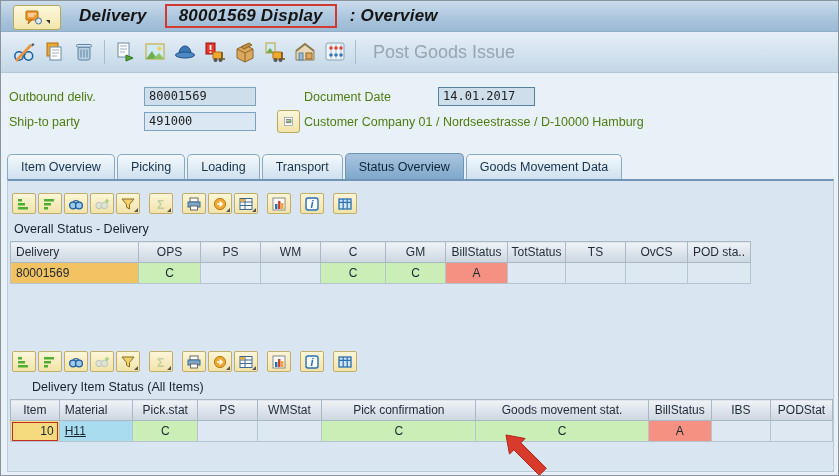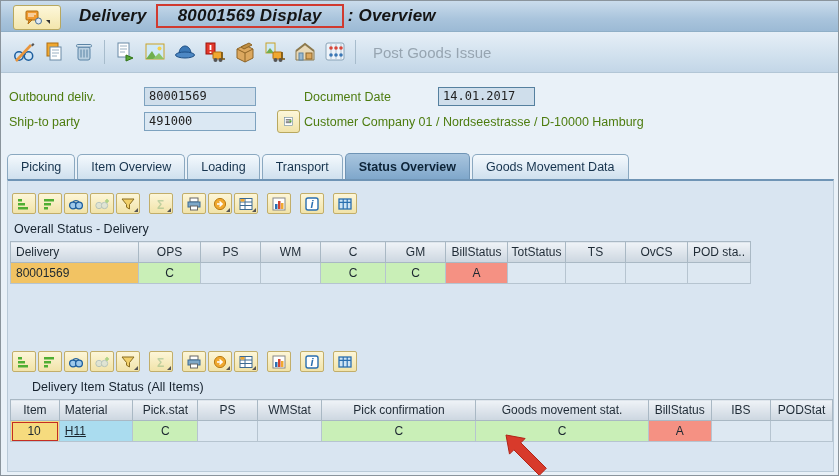--- a/index.html
+++ b/index.html
@@ -7,61 +7,61 @@
     background:#e9f1f8;border:1px solid #8a949c;box-sizing:border-box;overflow:hidden;}
   
   .titlebar{position:absolute;top:0;left:0;right:0;height:31px;
     background:linear-gradient(#cadcec,#a9c4dc 60%,#9cbad5);border-bottom:1px solid #8fafc7;
     display:flex;align-items:center;padding-left:78px;box-sizing:border-box;}
   .sys-btn{position:absolute;left:12px;top:4px;width:46px;height:23px;
     background:linear-gradient(#fdf7da,#f3e6ad);border:1px solid #b8a85f;border-radius:3px;
     display:flex;align-items:center;justify-content:center;gap:3px;cursor:pointer;}
   .sys-btn .dd{width:0;height:0;border-left:4px solid transparent;border-top:4px solid #333;margin-top:8px;}
   .title{font-size:17px;font-weight:bold;font-style:italic;color:#151515;letter-spacing:.2px;}
-  .title .hl{border:2px solid #d03a30;padding:0 20px;margin:0 4px;display:inline-block;}
+  .title .hl{border:2px solid #d03a30;padding:0 12px;margin:0 13px;display:inline-block;}
   
   .app-toolbar{position:absolute;top:31px;left:0;right:0;height:41px;
     background:linear-gradient(#e6eff7,#cddeec 70%,#c3d6e7);border-bottom:1px solid #b2c6d6;
     display:flex;align-items:center;padding:0 8px;box-sizing:border-box;}
   .tb-btn{width:28px;height:28px;border:0;background:transparent;display:flex;align-items:center;
     justify-content:center;padding:0;margin:0 1px;cursor:pointer;}
   .tb-sep{width:1px;height:24px;background:#a7bccc;margin:0 5px;}
-  .pgi{color:#97a5b1;font-size:15px;margin-left:6px;background:none;border:0;cursor:default;}
+  .pgi{color:#97a5b1;font-size:18px;margin-left:6px;background:none;border:0;cursor:default;}
   
   .form-area{position:absolute;top:72px;left:0;right:0;height:78px;}
   .lbl{position:absolute;font-size:12.5px;color:#4d7c0f;}
   .fld{position:absolute;font-family:"DejaVu Sans Mono",monospace;font-size:12px;color:#222;
     background:#cfdeeb;border:1px solid #7da2bf;height:19px;line-height:19px;padding:0 4px;box-sizing:border-box;}
   .text-btn{position:absolute;width:23px;height:23px;background:linear-gradient(#fdf7da,#f1e3a9);
     border:1px solid #b8a85f;border-radius:3px;display:flex;align-items:center;justify-content:center;cursor:pointer;}
   
   .tabstrip{position:absolute;top:150px;left:6px;right:6px;height:28px;display:flex;align-items:flex-end;gap:2px;}
   .tab{font-size:12.5px;color:#16334d;padding:5px 13px 5px;border:1px solid #8aa8c0;border-bottom:0;
     border-radius:5px 5px 0 0;background:linear-gradient(#f4f9fd,#cfe0ee);cursor:pointer;white-space:nowrap;}
-  .tab.active{background:linear-gradient(#a9c5de,#7fa7cb);font-weight:bold;color:#0d2438;
+  .tab.active{background:linear-gradient(#a9c5de,#7fa7cb);font-weight:normal;color:#0d2438;
     padding-top:6px;border-color:#6f94b5;margin-top:24px;}
   
   .content-panel{position:absolute;top:178px;left:6px;width:827px;height:293px;background:#d9e5f1;
     border:1px solid #b9cad8;border-top:2px solid #6f94b5;box-sizing:border-box;}
   .alv-toolbar{position:absolute;display:flex;align-items:center;gap:2px;}
   .alv-btn{width:24px;height:21px;background:linear-gradient(#fdf6d8,#f1e3a9);border:1px solid #c2ae6a;
     border-radius:2px;display:flex;align-items:center;justify-content:center;padding:0;cursor:pointer;position:relative;}
   .alv-btn.ddc::after{content:"";position:absolute;right:1px;bottom:1px;width:0;height:0;
     border-left:4px solid transparent;border-bottom:4px solid #555;}
   .alv-btn.dim svg{opacity:.45;}
   .gap{width:5px;}
   .grid-label{position:absolute;font-size:12.5px;color:#16222e;}
   
   table.alv{position:absolute;border-collapse:collapse;table-layout:fixed;}
   table.alv th{background:linear-gradient(#eff3f7,#ccd6e0);border:1px solid #a9b8c4;font-weight:normal;
     font-size:12px;color:#1f2b36;height:20px;padding:0 2px;text-align:center;overflow:hidden;white-space:nowrap;cursor:pointer;}
   table.alv td{background:#dde8f2;border:1px solid #b6c4d0;font-size:12px;color:#1c2730;height:20px;
     padding:0 2px;text-align:center;overflow:hidden;white-space:nowrap;}
   table.alv .l{text-align:left;padding-left:5px;}
-  table.alv .num{text-align:right;padding-right:18px;}
+  table.alv .num{text-align:right;padding-right:5px;}
   .cell-orange{background:#f2c363 !important;}
   .cell-yellow{background:#f6db7e !important;}
   .cell-green{background:#c9efb7 !important;}
   .cell-red{background:#f59183 !important;}
   .cell-blue{background:#aadcef !important;text-decoration:underline;}
   .sel{outline:1px solid #c52d22;outline-offset:-2px;}
   .annotation-arrow{position:absolute;width:60px;height:60px;pointer-events:none;}
 </style>
 </head>
 <body>
@@ -192,22 +192,22 @@
       <svg width="15" height="15" viewBox="0 0 15 15">
         <rect x="1" y="1" width="13" height="13" fill="#fff" stroke="#6a8aa5"></rect>
         <path d="M3 4.5h9M3 7h6M3 9.5h9" stroke="#555" stroke-width="1.4"></path>
         <rect x="9" y="5.5" width="3.5" height="3" fill="#56a635"></rect>
       </svg>
       </button>
     <span class="lbl" style="left:303px;top:42px">Customer Company 01 / Nordseestrasse / D-10000 Hamburg</span>
   </div>
 
   <div class="tabstrip">
+    <div class="tab">Item Overview</div>
     <div class="tab">Picking</div>
-    <div class="tab">Item Overview</div>
     <div class="tab">Loading</div>
     <div class="tab">Transport</div>
     <div class="tab active">Status Overview</div>
     <div class="tab">Goods Movement Data</div>
   </div>
 
   <div class="content-panel">
 
     <div class="alv-toolbar" style="left:4px;top:12px">
       <button class="alv-btn">

